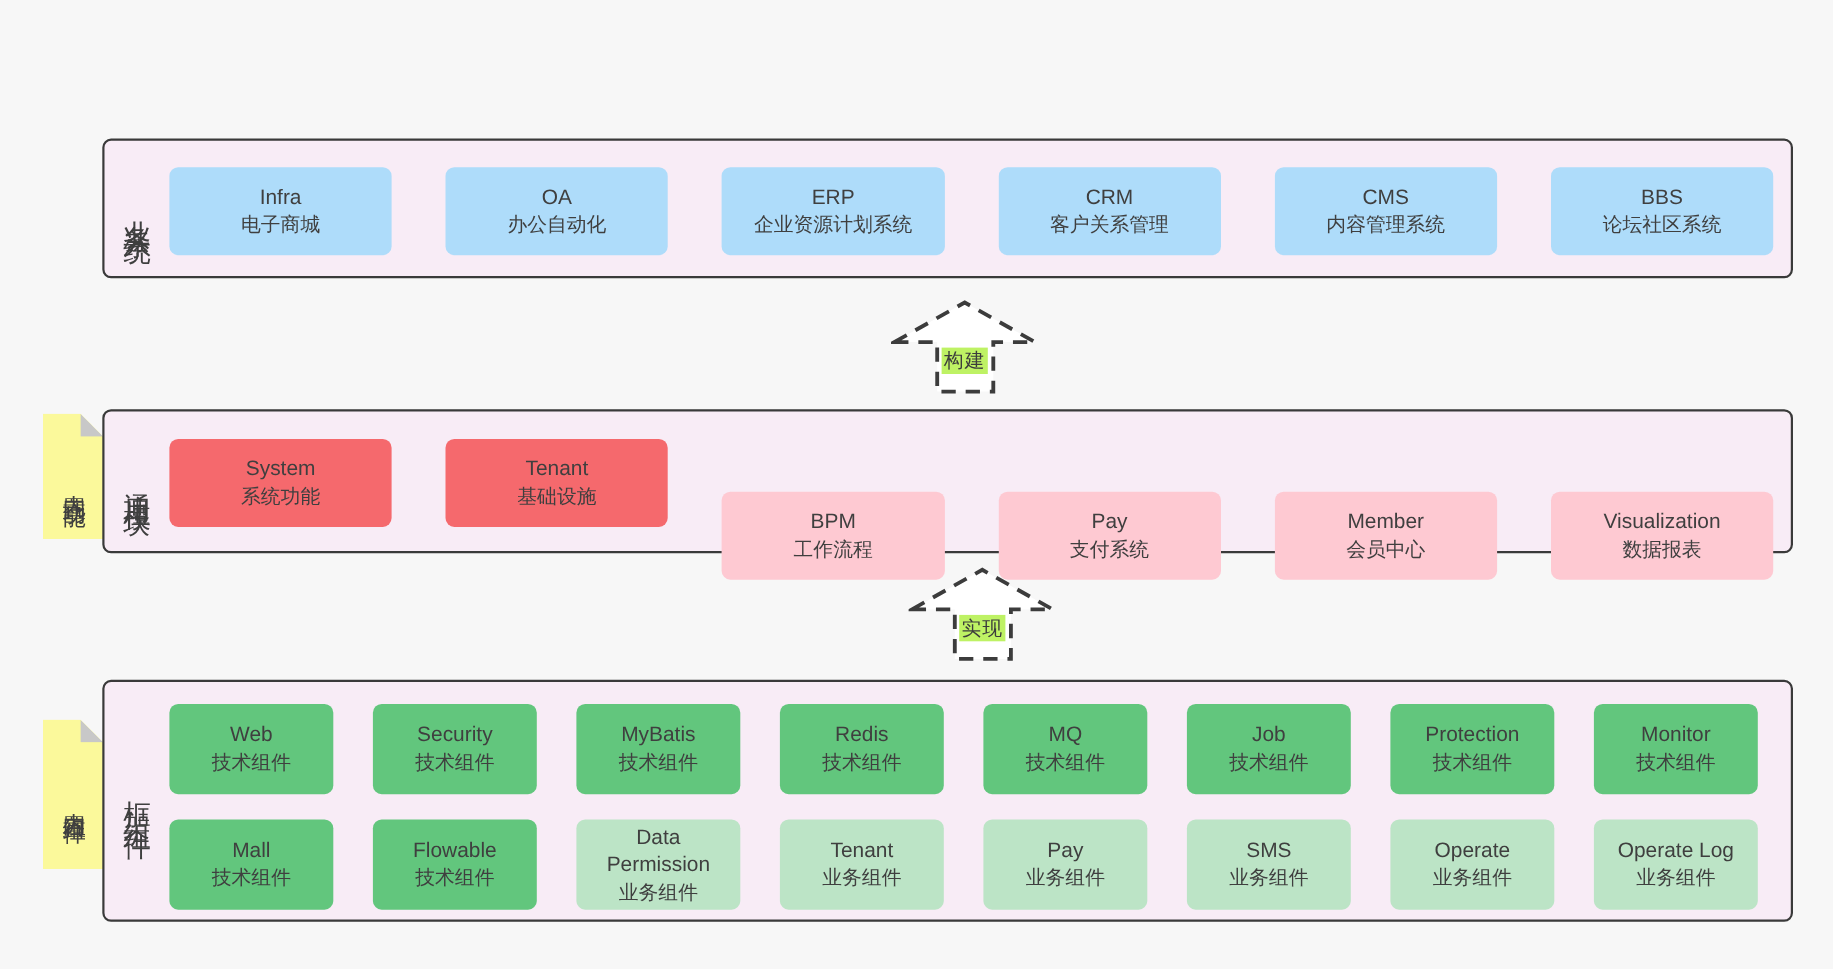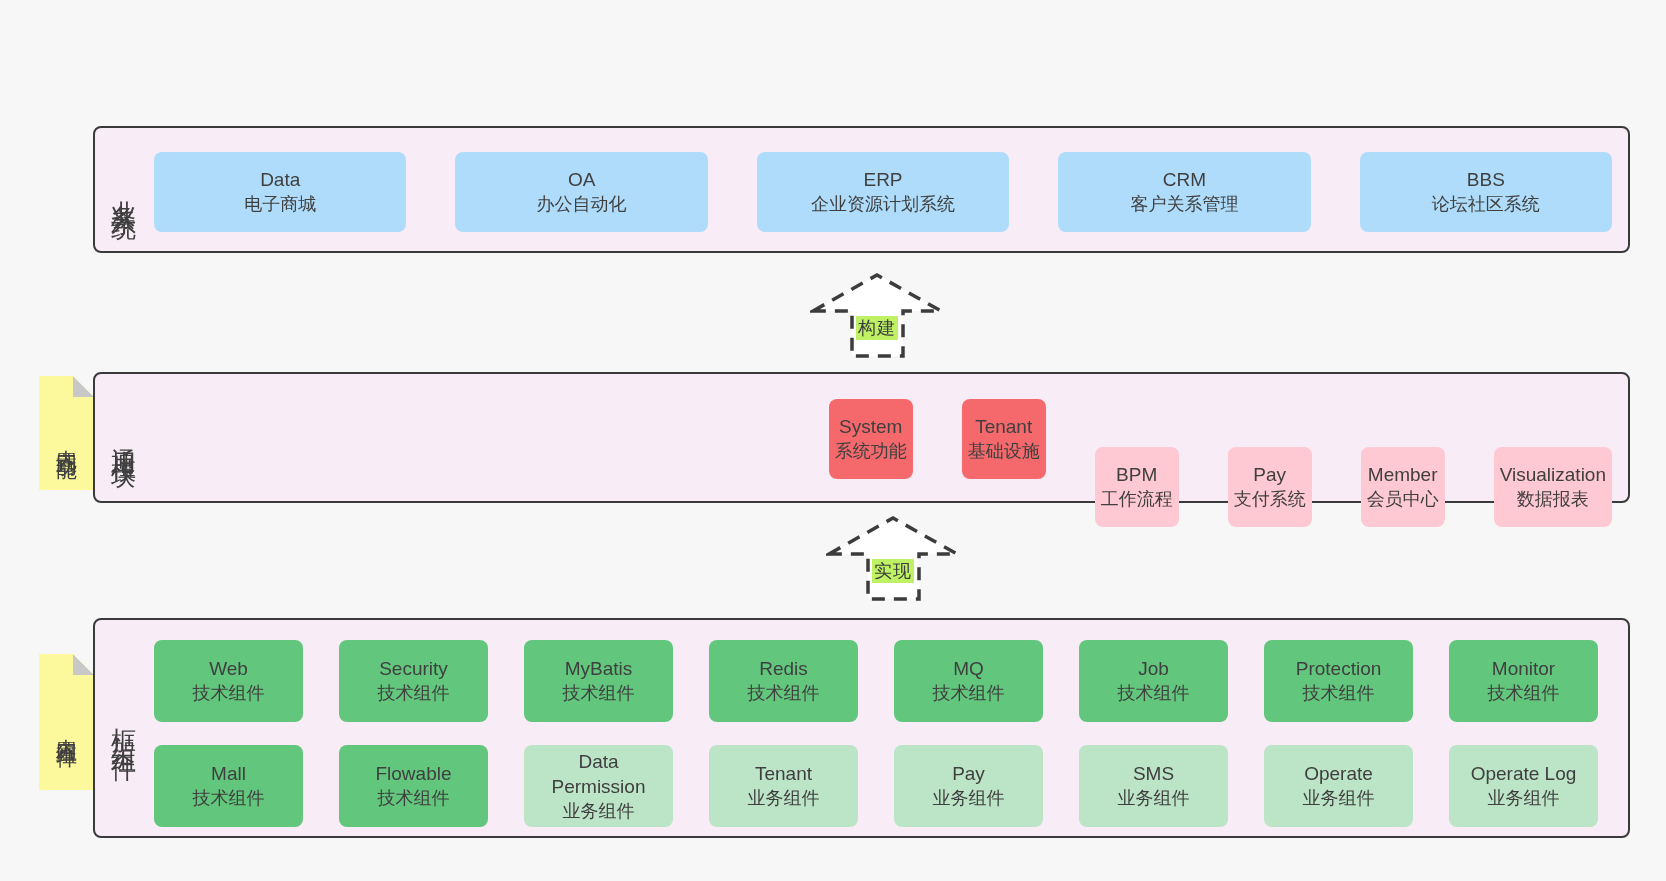--- a/index.html
+++ b/index.html
@@ -30,21 +30,21 @@
   .vlabel{
     width:59px;flex:none;display:flex;align-items:center;justify-content:center;
   }
   .vlabel span{
     writing-mode:vertical-rl;text-orientation:upright;
     font-size:25px;letter-spacing:5px;color:var(--text);
   }
   #panel-components .vlabel span{letter-spacing:10px;}
   .content{flex:1;display:flex;flex-direction:column;}
   #panel-business .content{padding:24px 16px 0 0;}
-  #panel-modules .content{padding:25px 16px 0 0;align-items:flex-end;}
+  #panel-modules .content{padding:25px 16px 0 0;}
   #panel-components .content{padding:20px 30px 0 0;gap:23px;}
   .row{display:flex;}
   .row6{gap:49px;}
   .row6 .box{height:80px;}
   .row8{gap:36px;}
   .row8 .box{height:82px;}
   .box{
     flex:1;border-radius:8px;
     display:flex;flex-direction:column;align-items:center;justify-content:center;
     text-align:center;padding:2px 6px;
@@ -86,34 +86,38 @@
 </head>
 <body>
 
 <section class="panel" id="panel-business">
   <div class="vlabel">
       <span>业务系统</span>
     </div>
   <div class="content">
     <div class="row row6">
       <div class="box v-blue">
-        <div class="box-title">Data</div>
+        <div class="box-title">Infra</div>
         <div class="box-subtitle">电子商城</div>
       </div>
       <div class="box v-blue">
         <div class="box-title">OA</div>
         <div class="box-subtitle">办公自动化</div>
       </div>
       <div class="box v-blue">
         <div class="box-title">ERP</div>
         <div class="box-subtitle">企业资源计划系统</div>
       </div>
       <div class="box v-blue">
         <div class="box-title">CRM</div>
         <div class="box-subtitle">客户关系管理</div>
+      </div>
+      <div class="box v-blue">
+        <div class="box-title">CMS</div>
+        <div class="box-subtitle">内容管理系统</div>
       </div>
       <div class="box v-blue">
         <div class="box-title">BBS</div>
         <div class="box-subtitle">论坛社区系统</div>
       </div>
     </div>
   </div>
 </section>
 
 <div class="arrow" id="arrow-build">

